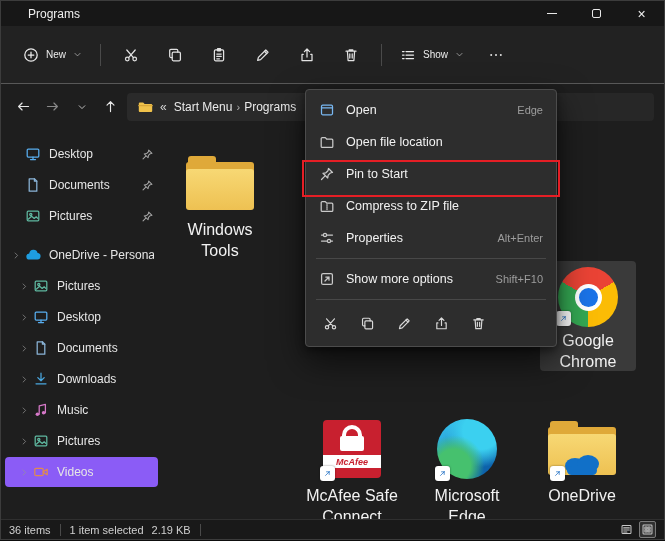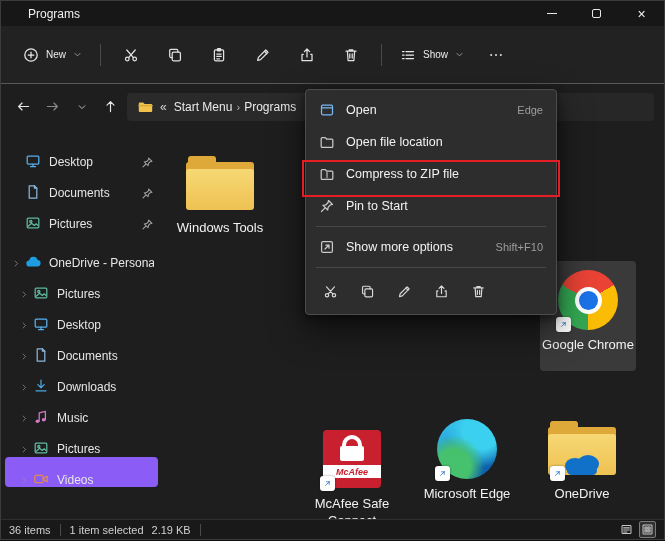--- a/index.html
+++ b/index.html
@@ -35,39 +35,39 @@
   .nav-btn.dim{color:#8a8a8a}
   .addr{position:absolute;left:127px;top:93px;width:370px;height:28px;background:#2a2a2a;border-radius:4px;display:flex;align-items:center;gap:7px;padding:0 10px;font-size:12px;color:#eaeaea;white-space:nowrap}
   .addr .icon.fsm{width:16px;height:16px}
   .crumb-ovf{color:#d8d8d8}
   .crumb{color:#eaeaea}
   .crumb-sep{color:#b0b0b0;font-size:11px;padding:0 1px}
   .search{position:absolute;left:504px;top:93px;width:150px;height:28px;background:#272727;border-radius:4px}
 
   
   .sidebar{position:absolute;left:1px;top:128px;width:161px;bottom:21px;overflow:hidden;padding-top:10px;background:#1e1e1e}
-  .side-item{display:flex;align-items:flex-end;height:30px;margin:1px 4px;padding:0 4px;border-radius:4px;font-size:12px;color:#e6e6e6}
+  .side-item{display:flex;align-items:center;height:30px;margin:1px 4px;padding:0 4px;border-radius:4px;font-size:12px;color:#e6e6e6}
   .side-item.section{margin-top:9px}
   .side-item.indent{padding-left:12px}
   .side-item.hl{background:#8b5cf6}
   .side-item .expander{width:14px;height:14px;flex:0 0 14px;display:flex;align-items:center;justify-content:center;color:#969696}
   .side-item .expander .icon{width:9px;height:9px}
   .side-item .icon.main-ic{width:16px;height:16px;flex:0 0 16px;margin:0 8px 0 2px}
   .side-label{white-space:nowrap;overflow:hidden}
   .side-item .pin{margin-left:auto;width:13px;height:13px;flex:0 0 13px;color:#a8a8a8}
   .c-desktop{color:#58aef0}.c-document{color:#8ab4d8}.c-picture{color:#5fb8a0}
   .c-cloud{color:#1e9de0}.c-monitor{color:#9fb6c8}.c-download{color:#4aa8e0}
   .c-music{color:#d678c8}.c-video{color:#e08a50}
 
   
   .main{position:absolute;left:162px;top:128px;right:1px;bottom:21px;background:#1e1e1e}
   .tile{position:absolute;width:96px;display:flex;flex-direction:column;align-items:center;border-radius:4px;padding-top:6px}
   .tile.sel{background:#3a3a3a;height:110px}
   .icon-wrap{position:relative;width:100%;height:66px;display:flex;align-items:center;justify-content:center}
-  .tile-label{font-size:13px;color:#f2f2f2;text-align:center;line-height:1.3;margin-top:4px;max-width:92px}
+  .tile-label{font-size:16px;color:#f2f2f2;text-align:center;line-height:1.3;margin-top:4px;max-width:92px}
   .shortcut-badge{position:absolute;left:16px;bottom:1px;width:15px;height:15px;background:#fff;border-radius:3px;display:flex;align-items:center;justify-content:center;box-shadow:0 0 2px rgba(0,0,0,.5)}
   .shortcut-badge .icon{width:9px;height:9px;color:#1266c0}
   .folder-lg{position:relative;width:68px;height:54px}
   .folder-lg .tab{position:absolute;left:2px;top:0;width:28px;height:12px;background:#dfa939;border-radius:3px 3px 0 0}
   .folder-lg .back{position:absolute;left:0;top:6px;width:100%;height:46px;background:#dfa939;border-radius:3px}
   .folder-lg .front{position:absolute;left:0;top:13px;width:100%;height:41px;background:linear-gradient(180deg,#f7d874,#eec152);border-radius:3px}
   .chrome-icon{position:relative;width:60px;height:60px;border-radius:50%;background:conic-gradient(from 300deg,#ea4335 0 120deg,#fbbc05 0 240deg,#34a853 0 360deg)}
   .chrome-icon::before{content:"";position:absolute;left:50%;top:50%;width:27px;height:27px;margin:-13.5px 0 0 -13.5px;background:#fff;border-radius:50%}
   .chrome-icon::after{content:"";position:absolute;left:50%;top:50%;width:19px;height:19px;margin:-9.5px 0 0 -9.5px;background:#1a73e8;border-radius:50%}
   .edge-icon{width:60px;height:60px;border-radius:50%;background:radial-gradient(circle at 28% 78%,#46c16e 0 26%,rgba(0,0,0,0) 48%),radial-gradient(circle at 74% 20%,#3bd0f0 0 28%,rgba(0,0,0,0) 55%),linear-gradient(145deg,#35bdea 10%,#0d62ab 80%)}
@@ -451,21 +451,21 @@
           <span class="shortcut-badge">
             <span class="icon">
               <svg viewBox="0 0 16 16" fill="none" stroke="currentColor" stroke-width="1.25" stroke-linecap="round" stroke-linejoin="round">
                 <path d="M4.5 11.5L11 5M11 5H6.2M11 5v4.8"></path>
               </svg>
             </span>
           </span>
         </div>
         <div class="tile-label">Google Chrome</div>
       </div>
-      <div class="tile" style="left: 142px; top: 292px;">
+      <div class="tile" style="left: 142px; top: 282px;">
         <div class="icon-wrap">
           <div class="mcafee-icon">
             <div class="mc-shackle"></div>
             <div class="mc-body"></div>
             <div class="mc-banner">
               <span>McAfee</span>
             </div>
           </div>
           <span class="shortcut-badge">
             <span class="icon">
@@ -532,34 +532,45 @@
           <span class="icon">
             <svg viewBox="0 0 16 16" fill="none" stroke="currentColor" stroke-width="1.25" stroke-linecap="round" stroke-linejoin="round">
               <path d="M2.2 4.6a1 1 0 0 1 1-1h3.1l1.5 1.6h5a1 1 0 0 1 1 1v6.2a1 1 0 0 1-1 1H3.2a1 1 0 0 1-1-1z"></path>
             </svg>
           </span>
           <span>Open file location</span>
         </div>
         <div class="menu-item">
           <span class="icon">
             <svg viewBox="0 0 16 16" fill="none" stroke="currentColor" stroke-width="1.25" stroke-linecap="round" stroke-linejoin="round">
+              <path d="M9.5 2.5l4 4-2.2.5-2.1 2.1-.5 2.9L4 7.3l2.9-.5 2.1-2.1z"></path>
+              <path d="M5.6 10.4l-3.1 3.1"></path>
+            </svg>
+          </span>
+          <span>Pin to Start</span>
+        </div>
+        <div class="menu-item">
+          <span class="icon">
+            <svg viewBox="0 0 16 16" fill="none" stroke="currentColor" stroke-width="1.25" stroke-linecap="round" stroke-linejoin="round">
               <path d="M2.2 4.6a1 1 0 0 1 1-1h3.1l1.5 1.6h5a1 1 0 0 1 1 1v6.2a1 1 0 0 1-1 1H3.2a1 1 0 0 1-1-1z"></path>
               <path d="M8 6.6v.9M8 8.6v.9M8 10.6v.9"></path>
             </svg>
           </span>
           <span>Compress to ZIP file</span>
         </div>
         <div class="menu-item">
           <span class="icon">
             <svg viewBox="0 0 16 16" fill="none" stroke="currentColor" stroke-width="1.25" stroke-linecap="round" stroke-linejoin="round">
-              <path d="M9.5 2.5l4 4-2.2.5-2.1 2.1-.5 2.9L4 7.3l2.9-.5 2.1-2.1z"></path>
-              <path d="M5.6 10.4l-3.1 3.1"></path>
-            </svg>
-          </span>
-          <span>Pin to Start</span>
+              <path d="M2.5 5h11M2.5 11h11"></path>
+              <circle cx="6" cy="5" r="1.6" fill="#2d2d2d"></circle>
+              <circle cx="10" cy="11" r="1.6" fill="#2d2d2d"></circle>
+            </svg>
+          </span>
+          <span>Properties</span>
+          <span class="mi-shortcut">Alt+Enter</span>
         </div>
         <div class="menu-sep"></div>
         <div class="menu-item">
           <span class="icon">
             <svg viewBox="0 0 16 16" fill="none" stroke="currentColor" stroke-width="1.25" stroke-linecap="round" stroke-linejoin="round">
               <rect x="2.6" y="2.6" width="10.8" height="10.8" rx="1.5"></rect>
               <path d="M6 10l4-4M10 6v3.2M10 6H6.8"></path>
             </svg>
           </span>
           <span>Show more options</span>

